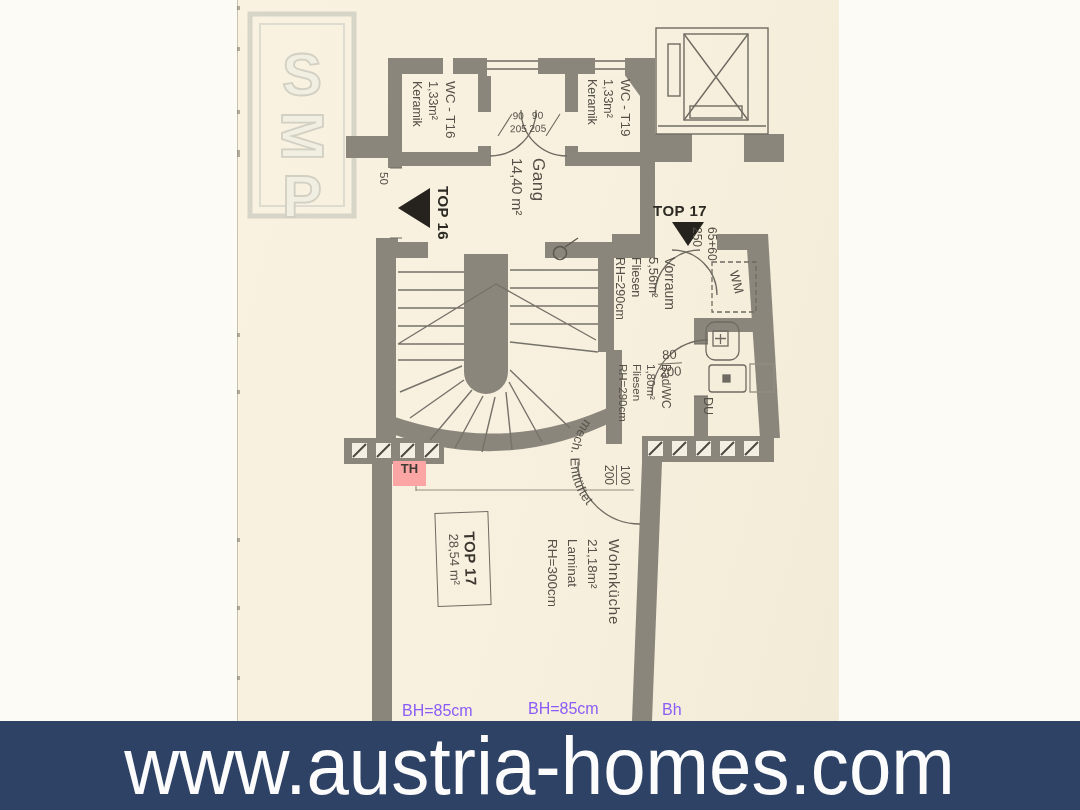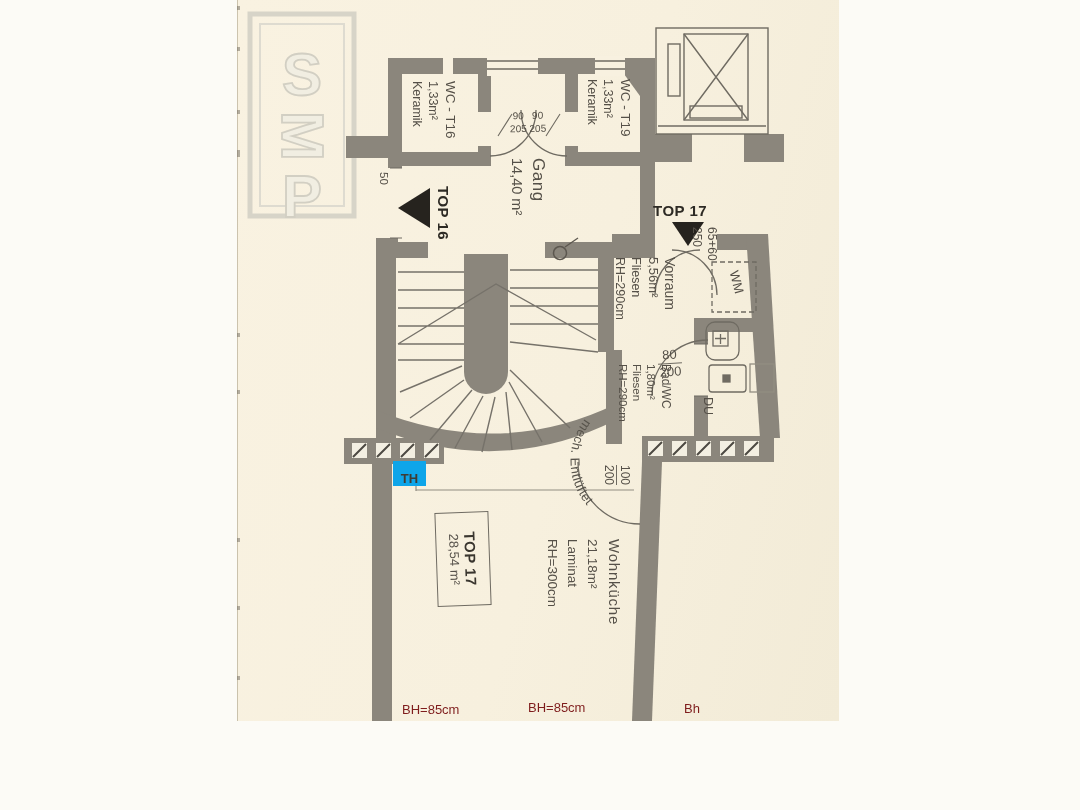--- a/index.html
+++ b/index.html
@@ -12,27 +12,27 @@
   svg{position:absolute;left:0;top:0;}
   .lbl{position:absolute;white-space:nowrap;color:#555048;line-height:1.3;}
   .lbl span{display:block;white-space:pre;}
   .rot{transform-origin:0 0;transform:rotate(90deg);}
   .name{font-size:13.5px;}
   .sub{font-size:12.5px;}
   .doorhead{font-weight:700;font-size:15px;color:#2d2a24;letter-spacing:.5px;}
   .dimfrac{text-align:center;}
   .dimfrac span{white-space:pre;}
   .bar{border-bottom:1px solid #6f6b62;}
-  .thbox{position:absolute;left:393px;top:461px;width:33px;height:25px;background:#0ea5e9;
-         display:flex;align-items:flex-end;justify-content:center;font-weight:700;font-size:13px;color:#3f3b34;}
+  .thbox{position:absolute;left:393px;top:461px;width:33px;height:25px;background:#fca5a5;
+         display:flex;align-items:flex-start;justify-content:center;font-weight:700;font-size:13px;color:#3f3b34;}
   .unitbox{position:absolute;left:416px;top:532px;width:92px;height:52px;border:1.5px solid #6f6b62;
          transform:rotate(88deg);display:flex;flex-direction:column;align-items:center;justify-content:center;}
   .unitbox .l1{font-weight:700;font-size:15px;letter-spacing:.5px;color:#3a362f;}
   .unitbox .l2{font-size:13px;}
-  .sill{position:absolute;font-size:13px;color:#7f1d1d;}
+  .sill{position:absolute;font-size:16px;color:#8b5cf6;}
   .banner{position:absolute;left:0;top:721px;width:1080px;height:89px;background:#2e4266;
           display:flex;align-items:center;justify-content:center;}
   .banner .url{color:#fcfcfc;font-size:82px;transform:scaleX(.93);white-space:nowrap;}
 </style>
 </head>
 <body>
 
 <div id="stage">
   <div class="paper"></div>
   <div class="speck" style="left:237px;top:6px"></div>
@@ -240,17 +240,20 @@
     <span style="font-size:13.5px">21,18m²</span>
     <span style="font-size:13.5px">Laminat</span>
     <span style="font-size:13.5px">RH=300cm</span>
   </div>
   <div class="sill" style="left:402px;top:702px">
     <span>BH=85cm</span>
   </div>
   <div class="sill" style="left:528px;top:700px">
     <span>BH=85cm</span>
   </div>
-  <div class="sill" style="left:684px;top:701px">
+  <div class="sill" style="left:662px;top:701px">
     <span>Bh</span>
   </div>
 
+  <div class="banner">
+    <div class="url">www.austria-homes.com</div>
+  </div>
 </div>
 
 </body></html>

